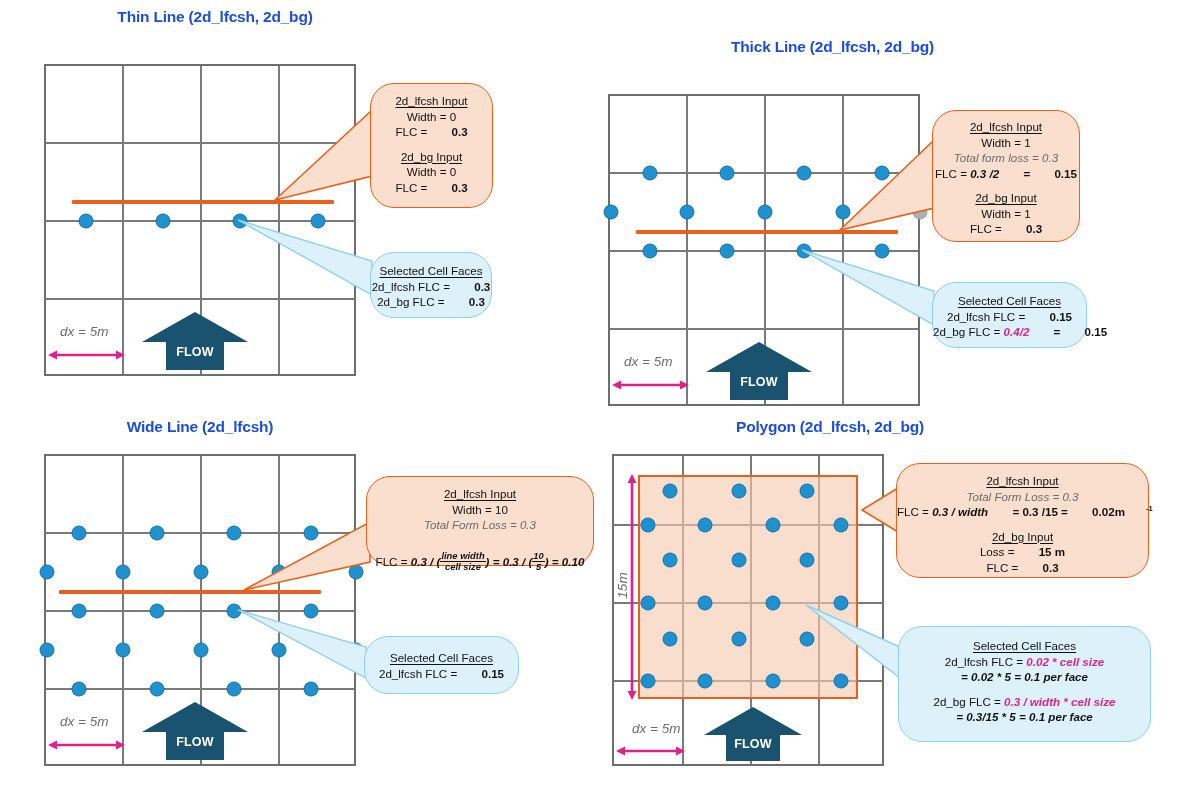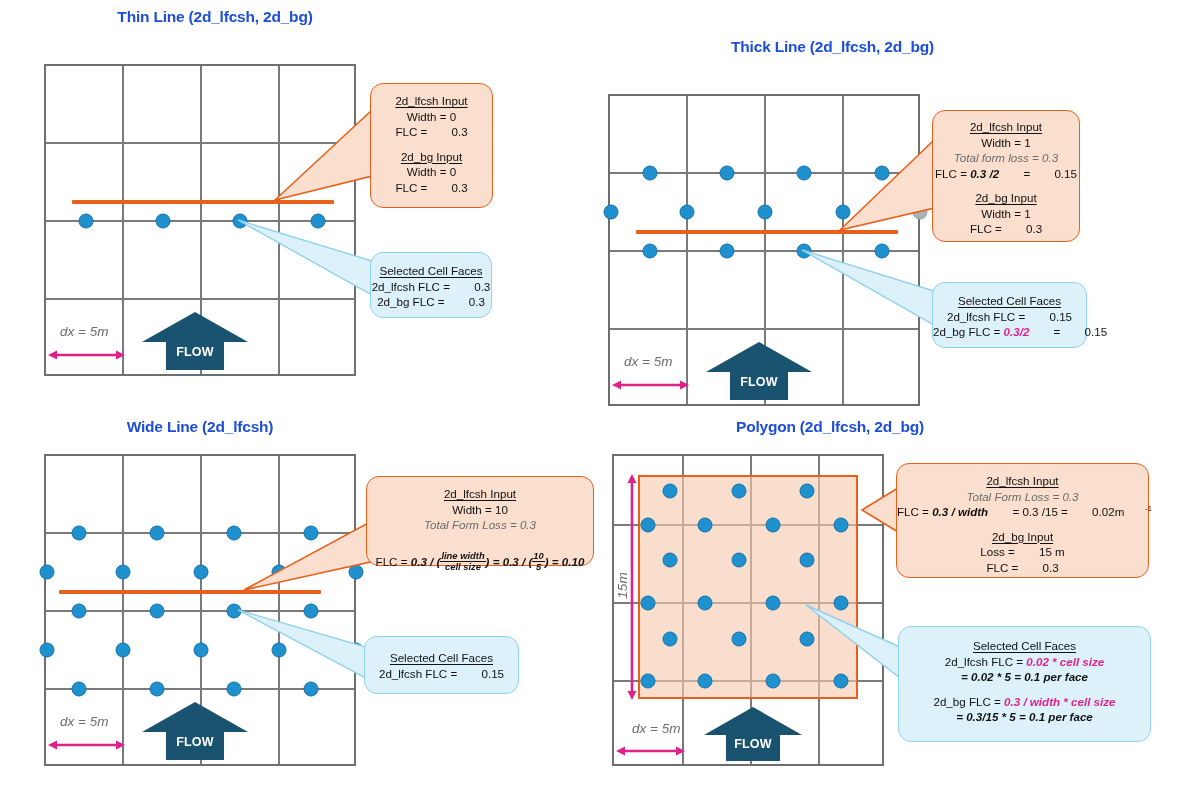--- a/index.html
+++ b/index.html
@@ -34,28 +34,28 @@
   .dx-label{
     position:absolute;font-style:italic;font-size:13.5px;color:#6d6d6d;white-space:nowrap;
   }
   .dx-arrow{position:absolute;}
   .vm-label{
     position:absolute;font-style:italic;font-size:13.5px;color:#6d6d6d;white-space:nowrap;
     transform-origin:50% 50%;transform:rotate(-90deg);
   }
   
   .callout{
-    position:absolute;border-radius:13px;box-sizing:border-box;
+    position:absolute;border-radius:24px;box-sizing:border-box;
     text-align:center;line-height:1.34;
   }
   .callout.orange{background:#fadfce;border:1.7px solid #e8601c;}
   .callout.blue{background:#ddf1fb;border:1.5px solid #8fd0ea;}
   .callout .ln{font-size:11.6px;color:#111;white-space:nowrap;}
   .callout .u{text-decoration:underline;text-underline-offset:2px;}
-  .callout .b{font-weight:normal;padding-left:21px;}
+  .callout .b{font-weight:bold;padding-left:21px;}
   .callout .i{font-style:italic;color:#6b6b6b;}
   .callout .bi{font-weight:bold;font-style:italic;}
   .callout .pink{color:#e0218a;font-weight:bold;font-style:italic;}
   .callout .gap{height:9px;}
   .frac{display:inline-block;vertical-align:middle;text-align:center;
         font-size:9.4px;line-height:1.08;font-weight:bold;font-style:italic;
         position:relative;top:-1px;}
   .frac .num{display:block;border-bottom:1.2px solid #111;padding:0 1px;}
   .frac .den{display:block;padding:0 1px;}
   sup{font-size:7.6px;vertical-align:super;}
@@ -173,21 +173,21 @@
     <div class="ln">Width = 1</div>
     <div class="ln"><span>FLC = </span><span class="b">0.3</span></div>
   </div>
 
   <svg style="left:0;top:0;" width="600" height="390">
     <polygon points="202,220 334,261 334,295" fill="#ddf1fb" stroke="#8fd0ea" stroke-width="1.4"></polygon>
   </svg>
   <div class="callout blue" style="left:332px;top:252px;width:155px;height:66px;padding-top:10px;">
     <div class="ln u">Selected Cell Faces</div>
     <div class="ln"><span>2d_lfcsh FLC = </span><span class="b">0.15</span></div>
-    <div class="ln"><span>2d_bg FLC = </span><span class="pink">0.3/2</span><span class="b"> = </span><span class="b">0.15</span></div>
+    <div class="ln"><span>2d_bg FLC = </span><span class="pink">0.4/2</span><span class="b"> = </span><span class="b">0.15</span></div>
   </div>
 </div>
 
 <div class="panel" style="left:0;top:410px;width:600px;height:390px;">
   <div class="panel-title" style="top:8px;left:0;width:400px;">Wide Line (2d_lfcsh)</div>
 
   <div class="gridbox" style="left:44px;top:44px;width:312px;height:312px;">
     <div class="gl v" style="left:76px;"></div>
     <div class="gl v" style="left:154px;"></div>
     <div class="gl v" style="left:232px;"></div>

